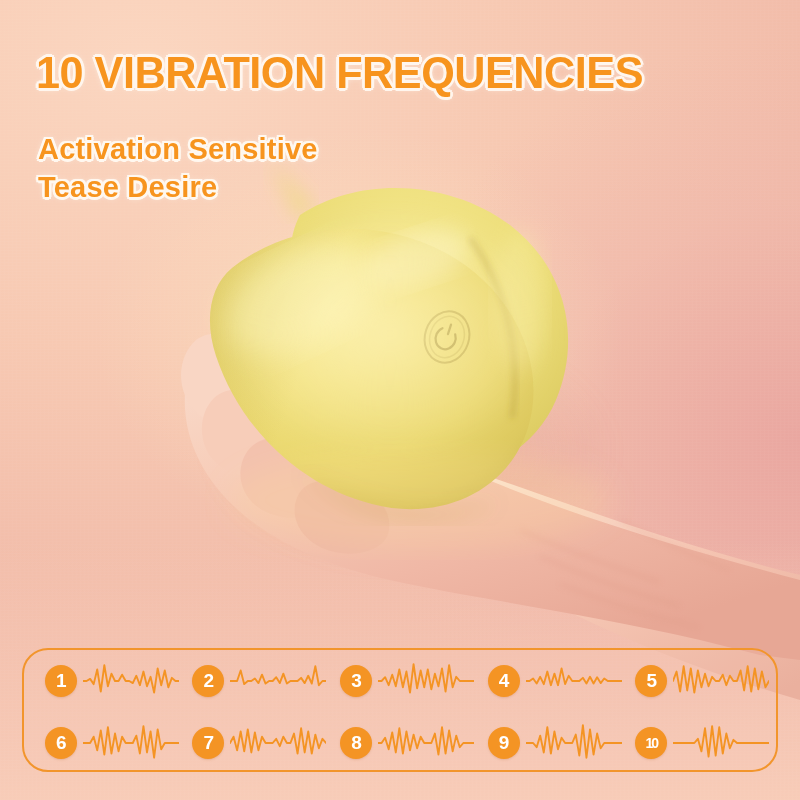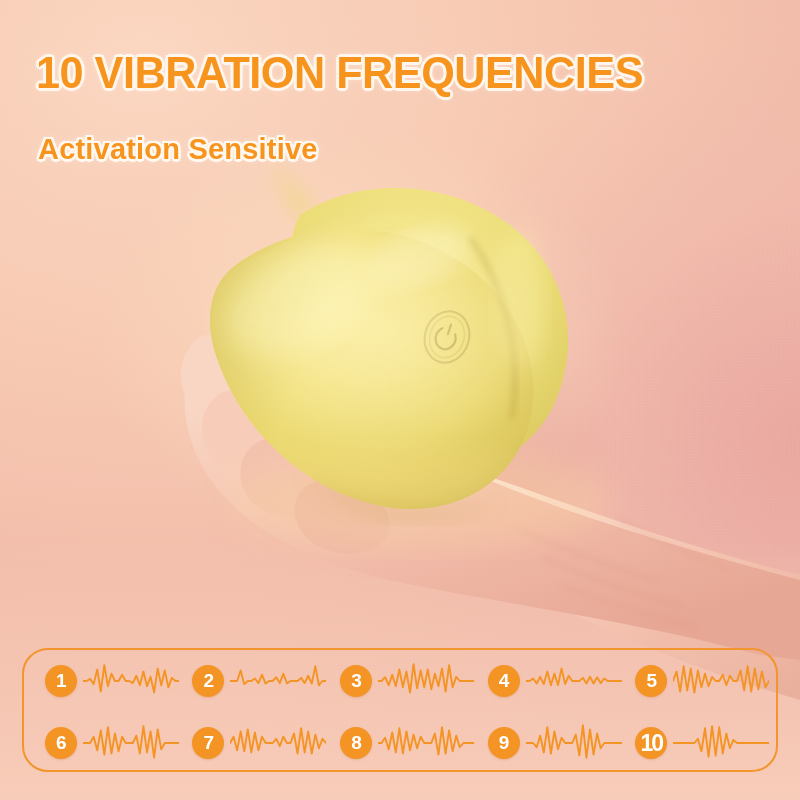--- a/index.html
+++ b/index.html
@@ -140,21 +140,21 @@
     color: #ffffff;
     font-size: 19px;
     font-weight: 700;
     display: flex;
     align-items: center;
     justify-content: center;
     letter-spacing: -1px;
     box-shadow: 0 1px 2px rgba(190,110,60,0.25);
     font-family: "Liberation Sans", sans-serif;
   }
-  .badge.wide { letter-spacing: -2px; font-size: 23px; }
+  .badge.wide { letter-spacing: -2px; font-size: 14px; }
   .wave-svg { flex: none; display: block; margin-left: 6px; }
 </style>
 </head>
 <body>
 
 <div id="poster">
 
   <div class="bg-base"></div>
   <div class="bg-warm-right"></div>
   <div class="bg-glow"></div>
@@ -262,20 +262,21 @@
       </g>
 
       <ellipse cx="420" cy="500" rx="190" ry="50" fill="rgba(255,226,150,0.20)" filter="url(#soft14)"></ellipse>
     </svg>
 
     <div class="product-glow"></div>
   </div>
 
   <div class="headline">10 VIBRATION FREQUENCIES</div>
   <div class="subline subline-1">Activation Sensitive</div>
+  <div class="subline subline-2">Tease Desire</div>
 
   <div class="wave-panel">
     <div class="wave-row wave-row-1" style="padding-left: 14px; justify-content: space-around;">
         <div class="wave-cell">
           <div class="badge">1</div>
           <svg class="wave-svg" width="96" height="46" viewBox="0 0 96 46">
             <path d="M0.00 23.00 L3.56 23.00 L7.11 20.90 L10.67 26.15 L14.22 11.45 L17.78 33.50 L21.33 7.25 L24.89 28.25 L28.44 15.65 L32.00 23.00 L35.56 23.00 L39.11 16.70 L42.67 23.00 L46.22 23.00 L49.78 25.10 L53.33 17.75 L56.89 27.20 L60.44 13.55 L64.00 28.25 L67.56 18.80 L71.11 34.55 L74.67 10.40 L78.22 27.20 L81.78 12.50 L85.33 29.30 L88.89 19.85 L92.44 23.00 L96.00 23.00" fill="none" stroke="#f49424" stroke-width="1.9" stroke-linecap="round" stroke-linejoin="round"></path>
           </svg>
         </div>
         <div class="wave-cell">

